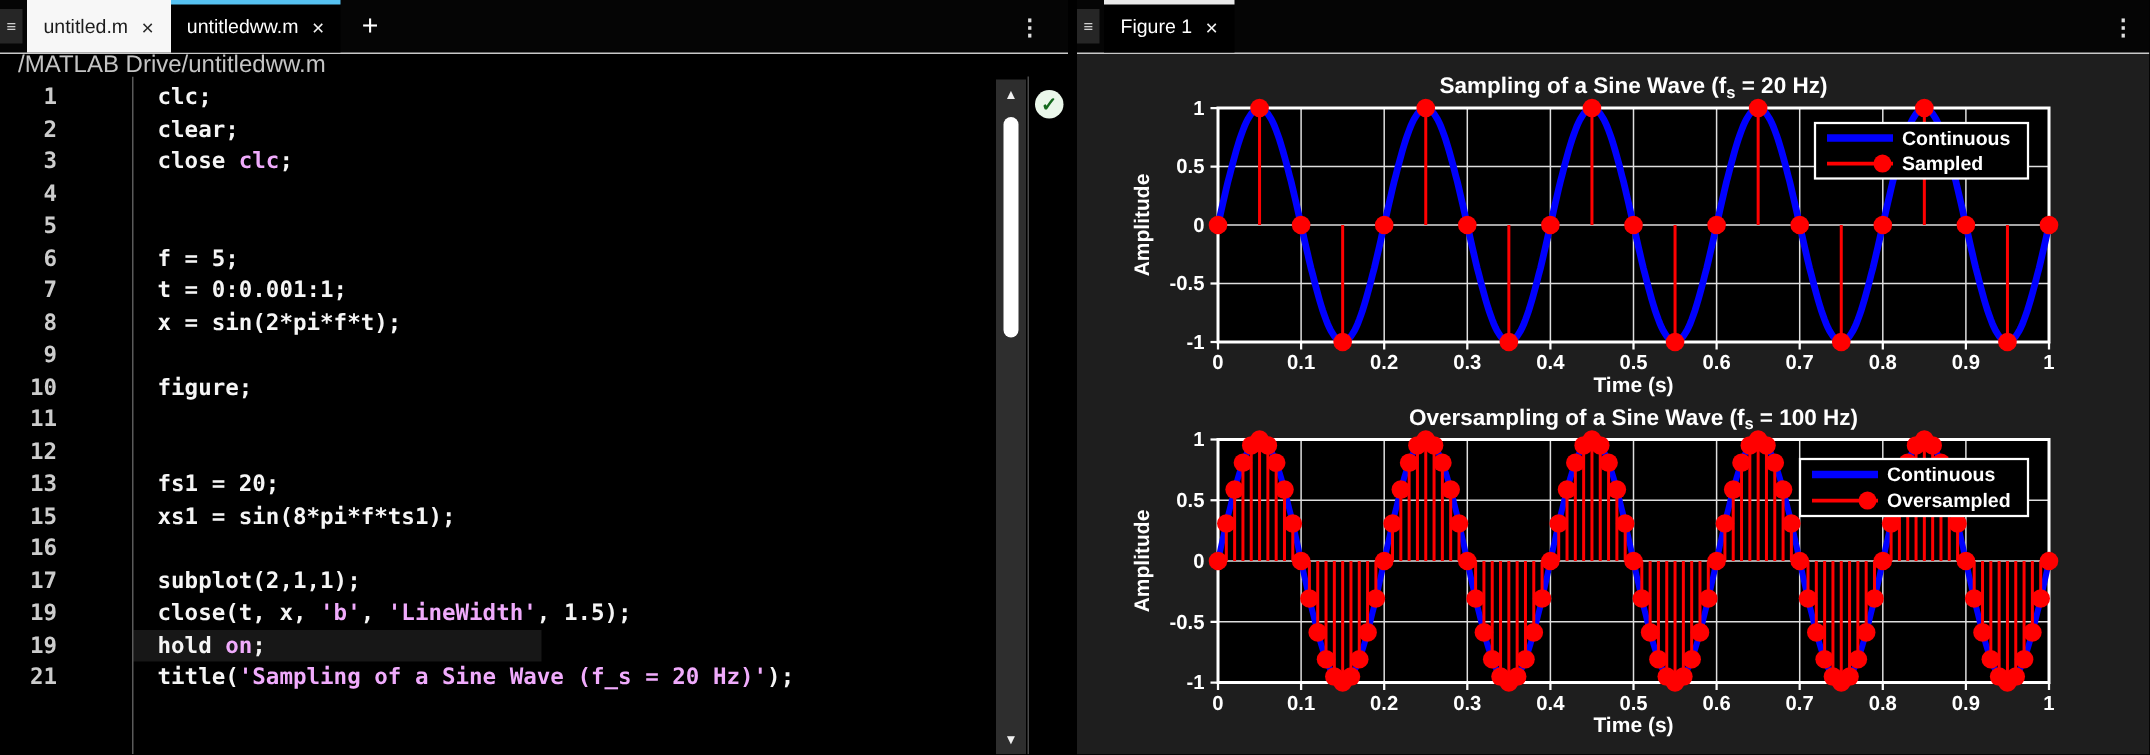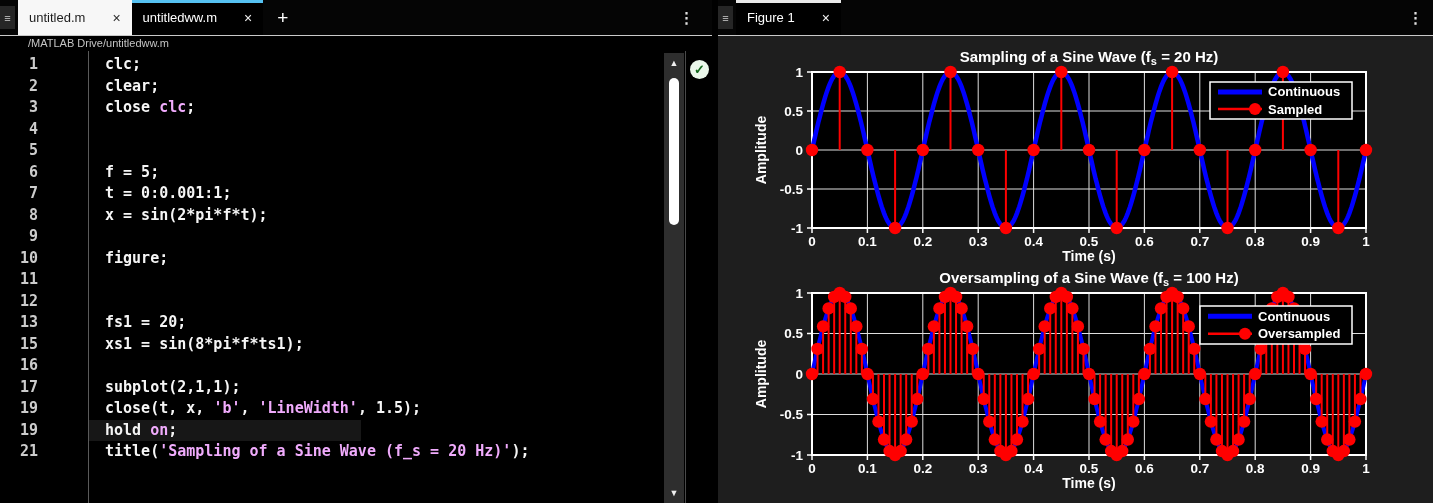--- a/index.html
+++ b/index.html
@@ -19,21 +19,21 @@
     position:absolute; top:0; left:0; right:0; height:36px;
     background:#050505; border-bottom:1px solid #c9c9c9;
     display:flex; align-items:stretch;
   }
   .grip {
     width:15px; margin:6px 3px 6px 0; background:#262626; color:#cfcfcf;
     display:flex; align-items:center; justify-content:center;
     font-size:11px; cursor:grab;
   }
   .tab {
-    display:flex; align-items:center; gap:27px; padding:0 11px;
+    display:flex; align-items:center; gap:9px; padding:0 11px;
     font-size:13px; position:relative; cursor:pointer; white-space:nowrap;
   }
   .tab .stripe { position:absolute; top:0; left:0; right:0; height:3px; }
   .tab-light { background:#f7f7f7; color:#1c1c1c; }
   .tab-dark  { background:#000; color:#fff; }
   .stripe-blue  { background:#56c2f2; }
   .stripe-white { background:#e9e9e9; }
   .close-x { font-size:14px; line-height:1; opacity:.95; cursor:pointer; }
   .plus-btn {
     background:none; border:none; color:#fff; font-size:19px;
@@ -42,21 +42,21 @@
   .kebab {
     position:absolute; top:0; height:36px; display:flex; align-items:center;
     color:#e0e0e0; font-size:15px; font-weight:bold; cursor:pointer; letter-spacing:0;
   }
   #editor-kebab { right:18px; }
   #figure-kebab { right:10px; }
 
   
   #breadcrumb {
     position:absolute; top:37px; left:0; right:0; height:14px;
-    color:#c4c4c4; font-size:11px; line-height:13px; padding-left:28px;
+    color:#c4c4c4; font-size:16px; line-height:13px; padding-left:12px;
     background:#000;
   }
 
   
   #code-area {
     position:absolute; top:51px; left:0; width:664px; bottom:0;
     background:#000; overflow:hidden;
     font-family:"DejaVu Sans Mono", monospace; font-weight:bold; font-size:15px;
   }
   #gutter-border { position:absolute; top:0; bottom:0; left:88px; width:1px; background:#5a5a5a; }

